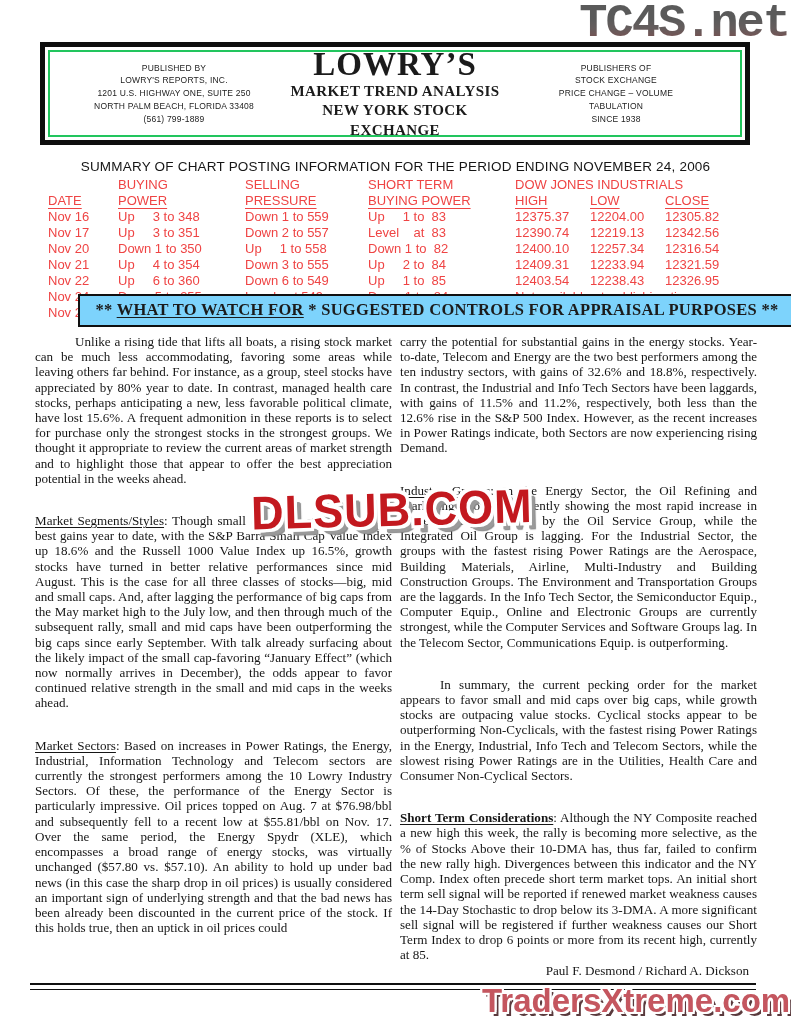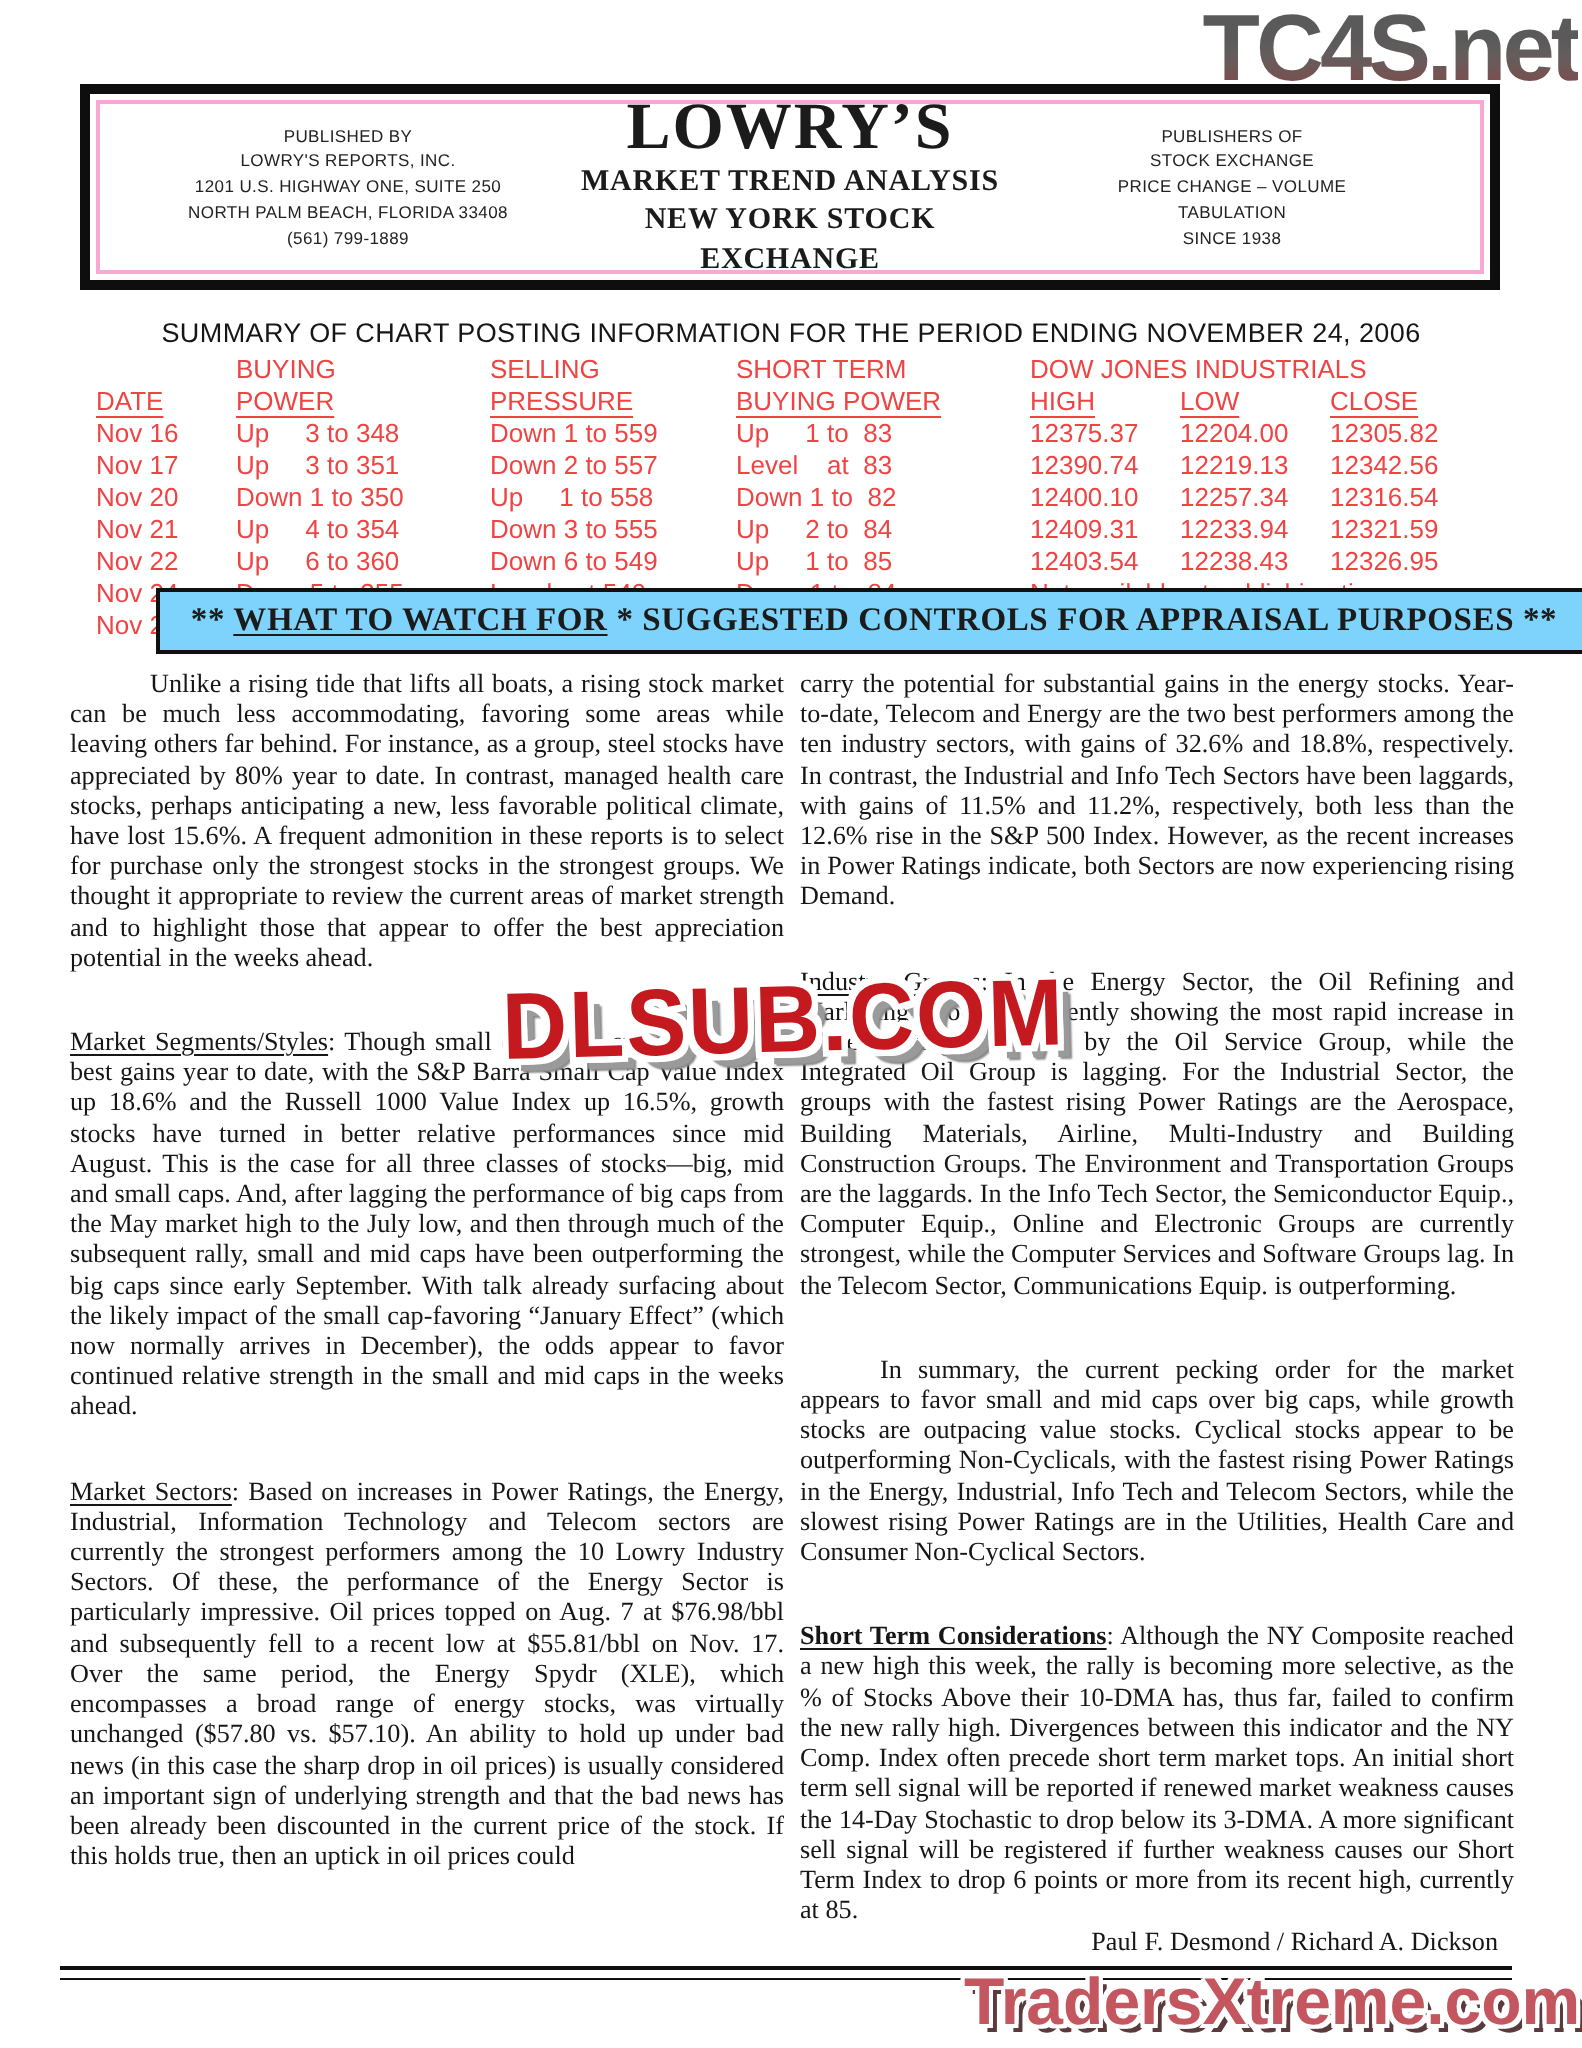--- a/index.html
+++ b/index.html
@@ -6,21 +6,21 @@
   html,body { background:#e8e8e8; }
   .page {
     position:relative; width:791px; height:1024px; margin:0 auto;
     background:#ffffff; overflow:hidden;
     font-family:"Liberation Serif", serif; color:#1b1b1b;
   }
 
   
   .wm-top {
     position:absolute; top:0px; right:2px; z-index:9;
-    font-family:Liberation Sans, sans-serif; font-weight:bold;
+    font-family:Liberation Mono, monospace; font-weight:bold;
     font-size:47px; letter-spacing:-2px; line-height:1;
     background:linear-gradient(to bottom, #4d4d4d 40%, #585050 60%, #6e4242 85%);
     -webkit-background-clip:text; background-clip:text; color:transparent;
     opacity:.92;
   }
   .wm-mid {
     position:absolute; left:251px; top:487px; z-index:9;
     font-family:"Liberation Sans", sans-serif; font-weight:bold;
     font-size:45px; letter-spacing:1px; line-height:1;
     color:#c3191f; transform:rotate(-1.5deg) scaleY(1.05);
@@ -39,21 +39,21 @@
       -2px 0 0 #fff, 2px 0 0 #fff, 0 -2px 0 #fff, 0 2px 0 #fff,
       4px 4px 0 #5a3a3d;
   }
 
   
   .header-box {
     position:absolute; left:40px; top:42px; width:710px; height:103px;
     border:5px solid #0e0e0e; padding:3px; background:#fff; z-index:1;
   }
   .header-inner {
-    width:100%; height:100%; border:2px solid #f9a8d4;
+    width:100%; height:100%; border:2px solid #22c55e;
     display:flex; align-items:center; justify-content:space-between;
     padding:0 16px;
   }
   .header-side {
     width:216px; text-align:center;
     font-family:"Liberation Sans", sans-serif; font-size:8.5px;
     line-height:1.5; letter-spacing:.2px; color:#222;
   }
   .header-center { text-align:center; flex:1; }
   .masthead-title {

